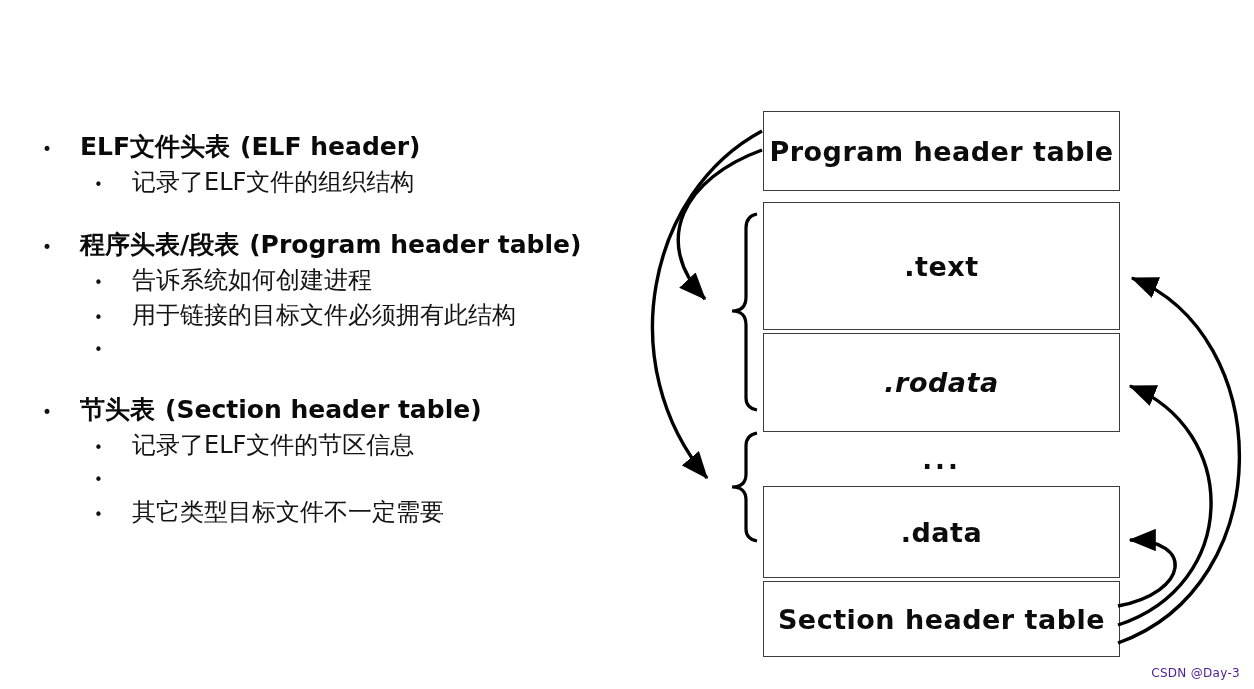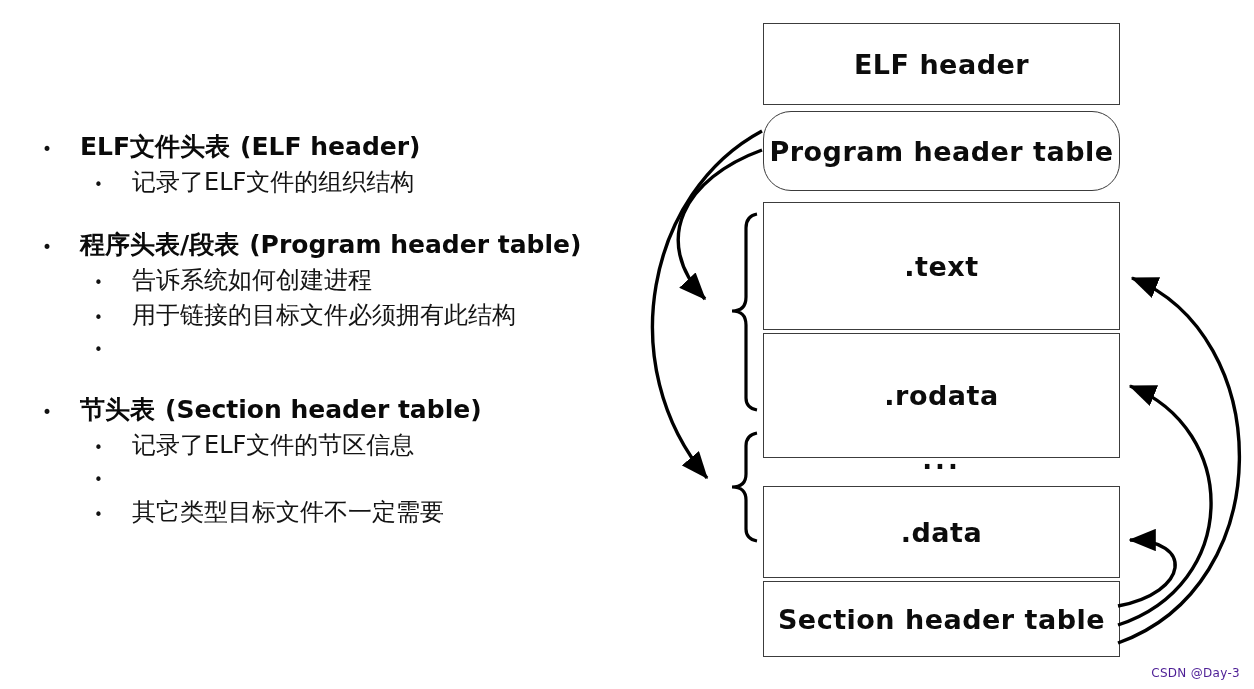--- a/index.html
+++ b/index.html
@@ -16,23 +16,23 @@
   .srow{display:flex;align-items:baseline;margin-left:52px;line-height:32px;font-size:24px;font-weight:400;color:#141414;}
   .srow .mk{width:38px;flex:0 0 38px;font-size:15px;color:#111;}
   
   .dbox{
     position:absolute;left:763px;width:357px;box-sizing:border-box;
     border:1.6px solid #3c3c3c;background:#fff;
     display:flex;align-items:center;justify-content:center;
     font-size:27px;font-weight:600;color:#0c0c0c;letter-spacing:.5px;
   }
   #bx-elf{top:23px;height:82px;}
-  #bx-pht{top:111px;height:80px;border-radius:28px;}
+  #bx-pht{top:111px;height:80px;}
   #bx-text{top:202px;height:128px;}
-  #bx-rodata{top:333px;height:125px;}
+  #bx-rodata{top:333px;height:99px;font-style:italic;}
   #bx-data{top:486px;height:92px;}
   #bx-sht{top:581px;height:76px;}
   #dots{
     position:absolute;left:763px;top:436px;width:357px;height:48px;
     display:flex;align-items:center;justify-content:center;
     font-size:26px;font-weight:700;letter-spacing:3px;color:#0c0c0c;
   }
   
   #overlay{position:absolute;left:0;top:0;width:1254px;height:689px;pointer-events:none;}
   
@@ -93,21 +93,20 @@
         <span class="mk">•</span>
       </div>
       <div class="srow">
         <span class="mk">•</span>
         <span>其它类型目标文件不一定需要</span>
       </div>
     </div>
 
   </div>
 
-  <div class="dbox" id="bx-elf">ELF header</div>
   <div class="dbox" id="bx-pht">Program header table</div>
   <div class="dbox" id="bx-text">.text</div>
   <div class="dbox" id="bx-rodata">.rodata</div>
   <div id="dots">...</div>
   <div class="dbox" id="bx-data">.data</div>
   <div class="dbox" id="bx-sht">Section header table</div>
 
   <svg id="overlay" viewBox="0 0 1254 689" xmlns="http://www.w3.org/2000/svg">
     <defs>
       <marker id="ah" orient="auto" markerWidth="8" markerHeight="6.6" refX="7.6" refY="3.3">

